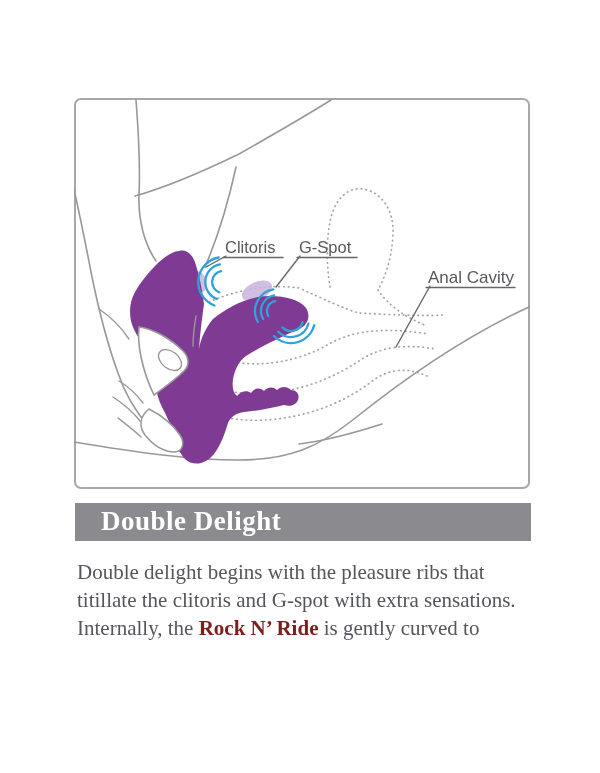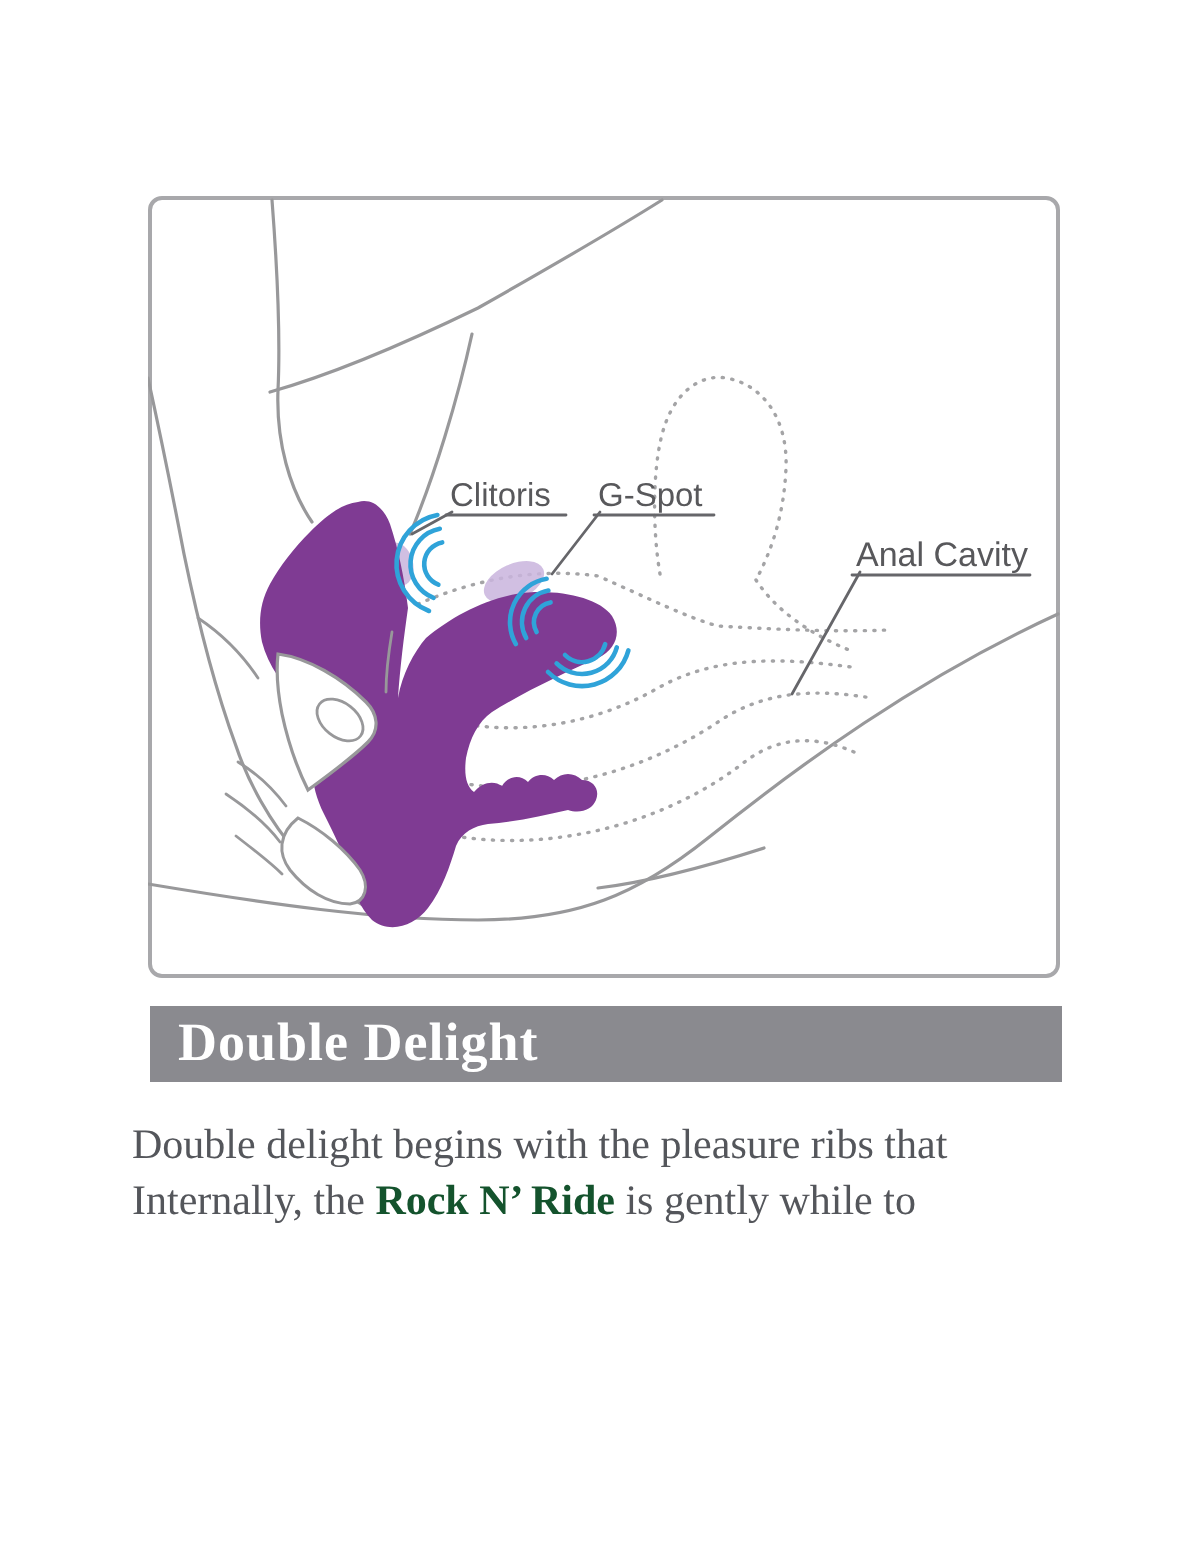--- a/index.html
+++ b/index.html
@@ -1,26 +1,26 @@
 <!DOCTYPE html>
 <html><head>
 <meta charset="utf-8">
 <style>
   html,body{margin:0;padding:0;background:#ffffff;}
   .stage{position:relative;width:600px;height:642px;background:#ffffff;overflow:hidden;
          font-family:"Liberation Sans",sans-serif;}
   .diagram{position:absolute;left:74px;top:98px;}
   .titlebar{position:absolute;left:75px;top:503px;width:456px;height:38px;
-            background:#8a8a8f;color:#ffffff;box-sizing:border-box;padding-left:14px;
+            background:#8a8a8f;color:#ffffff;box-sizing:border-box;padding-left:26px;
             font-family:"Liberation Serif",serif;font-weight:bold;font-size:27px;line-height:37px;
             letter-spacing:0.5px;}
-  .desc{position:absolute;left:66px;top:558px;width:466px;
+  .desc{position:absolute;left:77px;top:558px;width:466px;
         font-family:"Liberation Serif",serif;font-size:21px;line-height:28px;color:#54565b;}
   .desc .ln{white-space:nowrap;}
-  .desc b{color:#14532d;}
+  .desc b{color:#7f1d1d;}
   .lbl{font-family:"Liberation Sans",sans-serif;fill:#58585b;}
 </style>
 </head>
 <body>
 
 <div class="stage">
 
   <svg class="diagram" width="457" height="392" viewBox="0 0 457 392">
 
     <rect x="1" y="1" width="454" height="389" rx="6" fill="#ffffff" stroke="#a8a8ab" stroke-width="2"></rect>
@@ -137,16 +137,17 @@
     <text class="lbl" x="225" y="155" font-size="16.5">G-Spot</text>
     <text class="lbl" x="354" y="185" font-size="17">Anal Cavity</text>
   </svg>
 
   <div class="titlebar">
     <span>Double Delight</span>
   </div>
 
   <div class="desc">
     <div class="ln">Double delight begins with the pleasure ribs that</div>
-    <div class="ln"><span>Internally, the </span><b>Rock N’ Ride</b><span> is gently while to</span></div>
+    <div class="ln">titillate the clitoris and G-spot with extra sensations.</div>
+    <div class="ln"><span>Internally, the </span><b>Rock N’ Ride</b><span> is gently curved to</span></div>
   </div>
 
 </div>
 
 </body></html>

